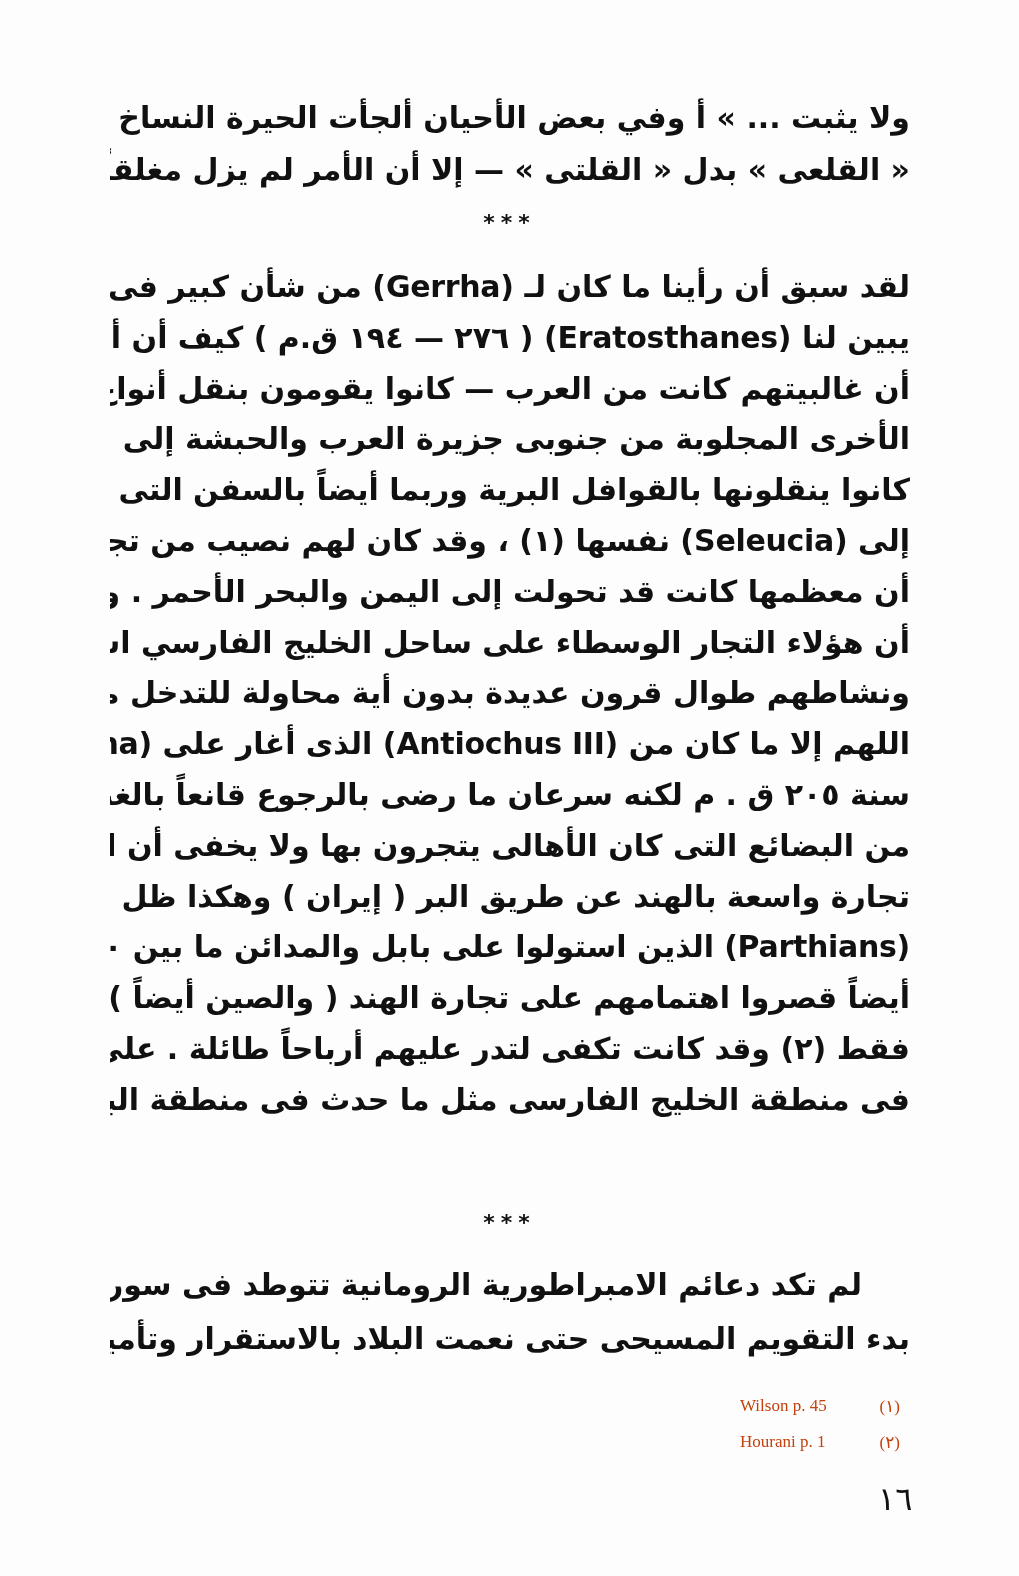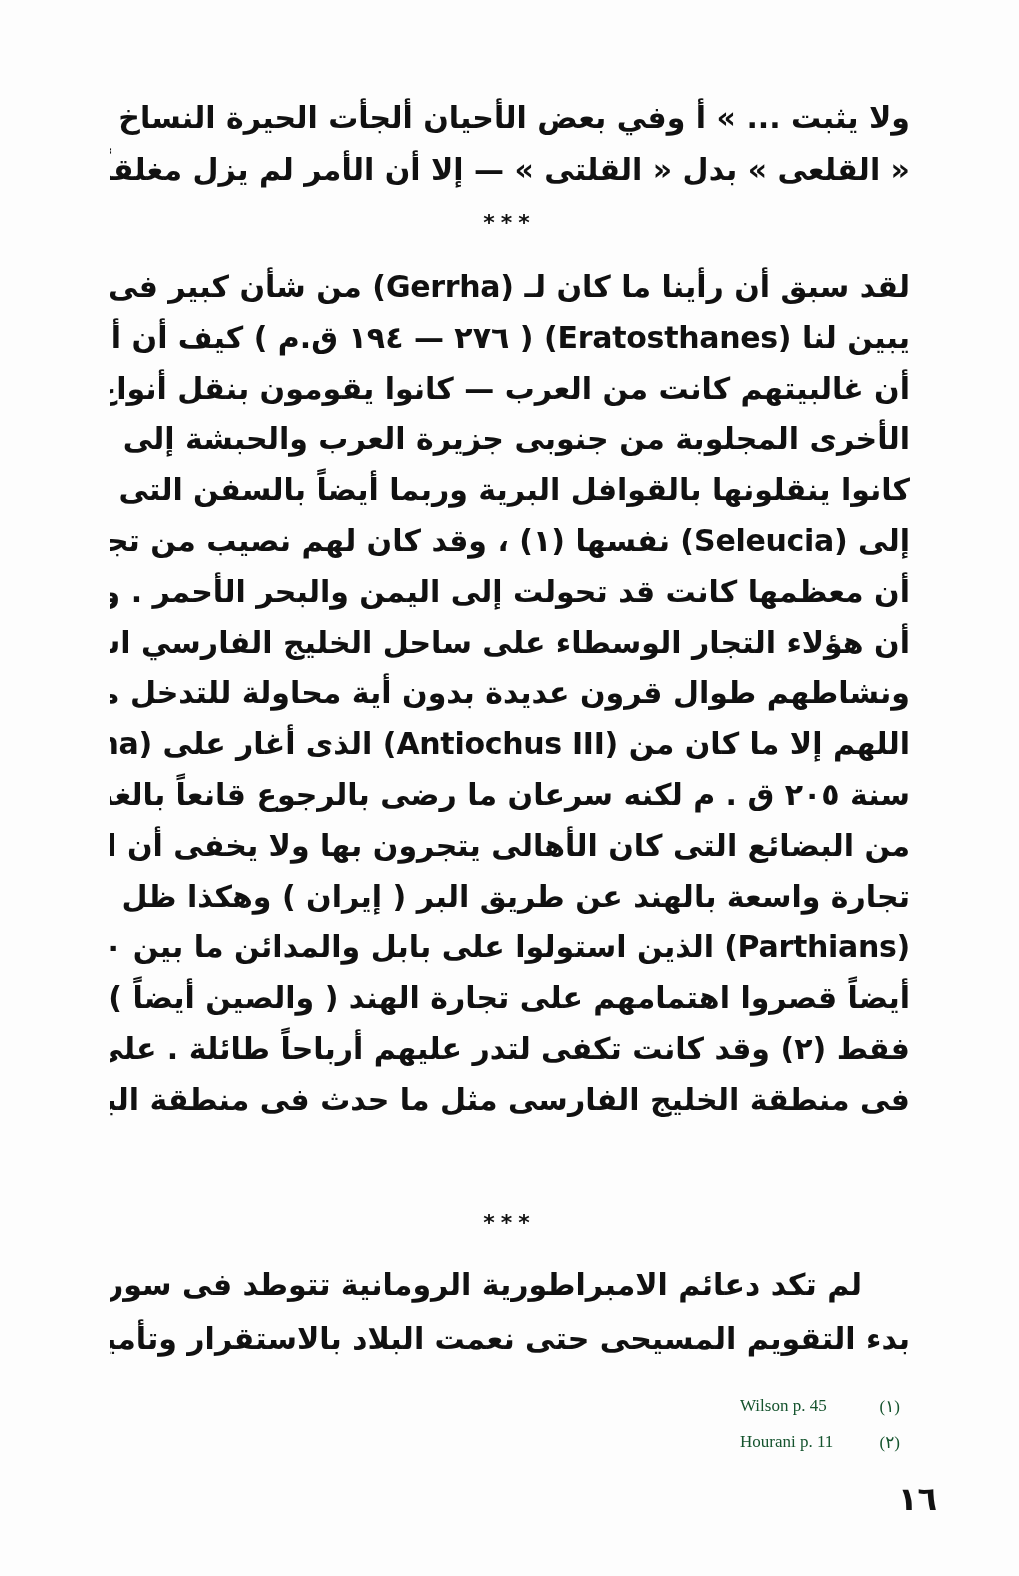--- a/index.html
+++ b/index.html
@@ -54,37 +54,36 @@
       font-weight: bold;
       color: #111;
     }
     .footnotes {
       position: absolute;
       left: 740px;
       top: 1388px;
       width: 160px;
       font-family: "Liberation Serif", serif;
       font-size: 17px;
-      color: #14532d;
+      color: #c2410c;
       direction: ltr;
     }
     .footnote {
       display: flex;
       justify-content: space-between;
       height: 36px;
       align-items: center;
     }
     .page-number {
       position: absolute;
       left: 878px;
       top: 1480px;
       font-size: 32px;
-      font-weight: bold;
+      font-weight: normal;
       direction: rtl;
-      margin-left: 20px;
     }
   </style>
 </head>
 <body>
 
 <div class="page">
 
   <div class="text-block" style="top: 92px; line-height: 52px;">
     <span class="line">ولا يثبت ... » أ وفي بعض الأحيان ألجأت الحيرة النساخ إلى التحريف :</span>
     <span class="line last">« القلعى » بدل « القلتى » — إلا أن الأمر لم يزل مغلقاً .</span>
@@ -118,20 +117,20 @@
     <span class="line" style="padding-right: 48px; box-sizing: border-box;">لم تكد دعائم الامبراطورية الرومانية تتوطد فى سوريا وفى مصر قبيل</span>
     <span class="line">بدء التقويم المسيحى حتى نعمت البلاد بالاستقرار وتأمين السبل والقضاء .</span>
   </div>
 
   <div class="footnotes">
     <div class="footnote">
       <span>Wilson p. 45</span>
       <span>(١)</span>
     </div>
     <div class="footnote">
-      <span>Hourani p. 11</span>
+      <span>Hourani p. 1</span>
       <span>(٢)</span>
     </div>
   </div>
 
   <div class="page-number">١٦</div>
 
 </div>
 
 </body></html>

